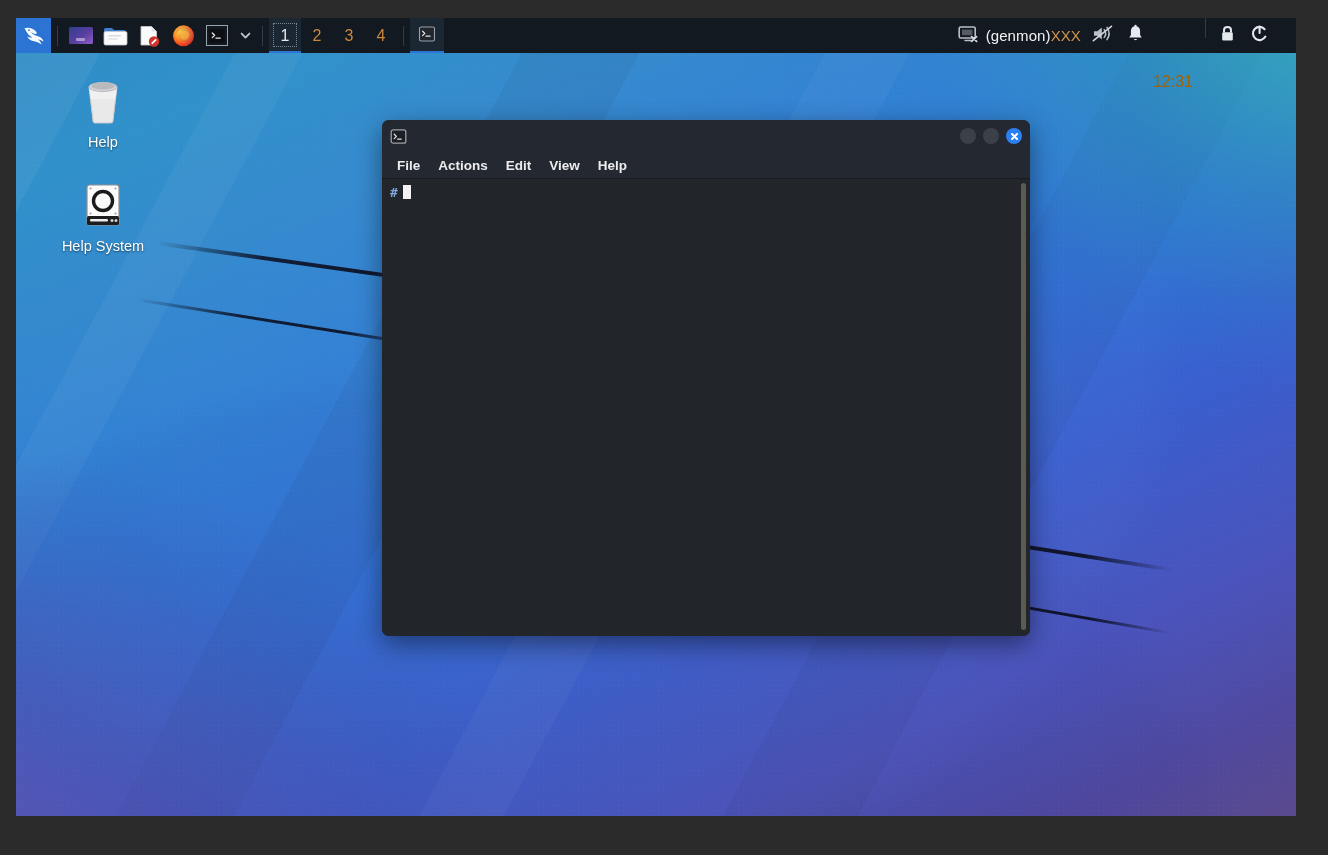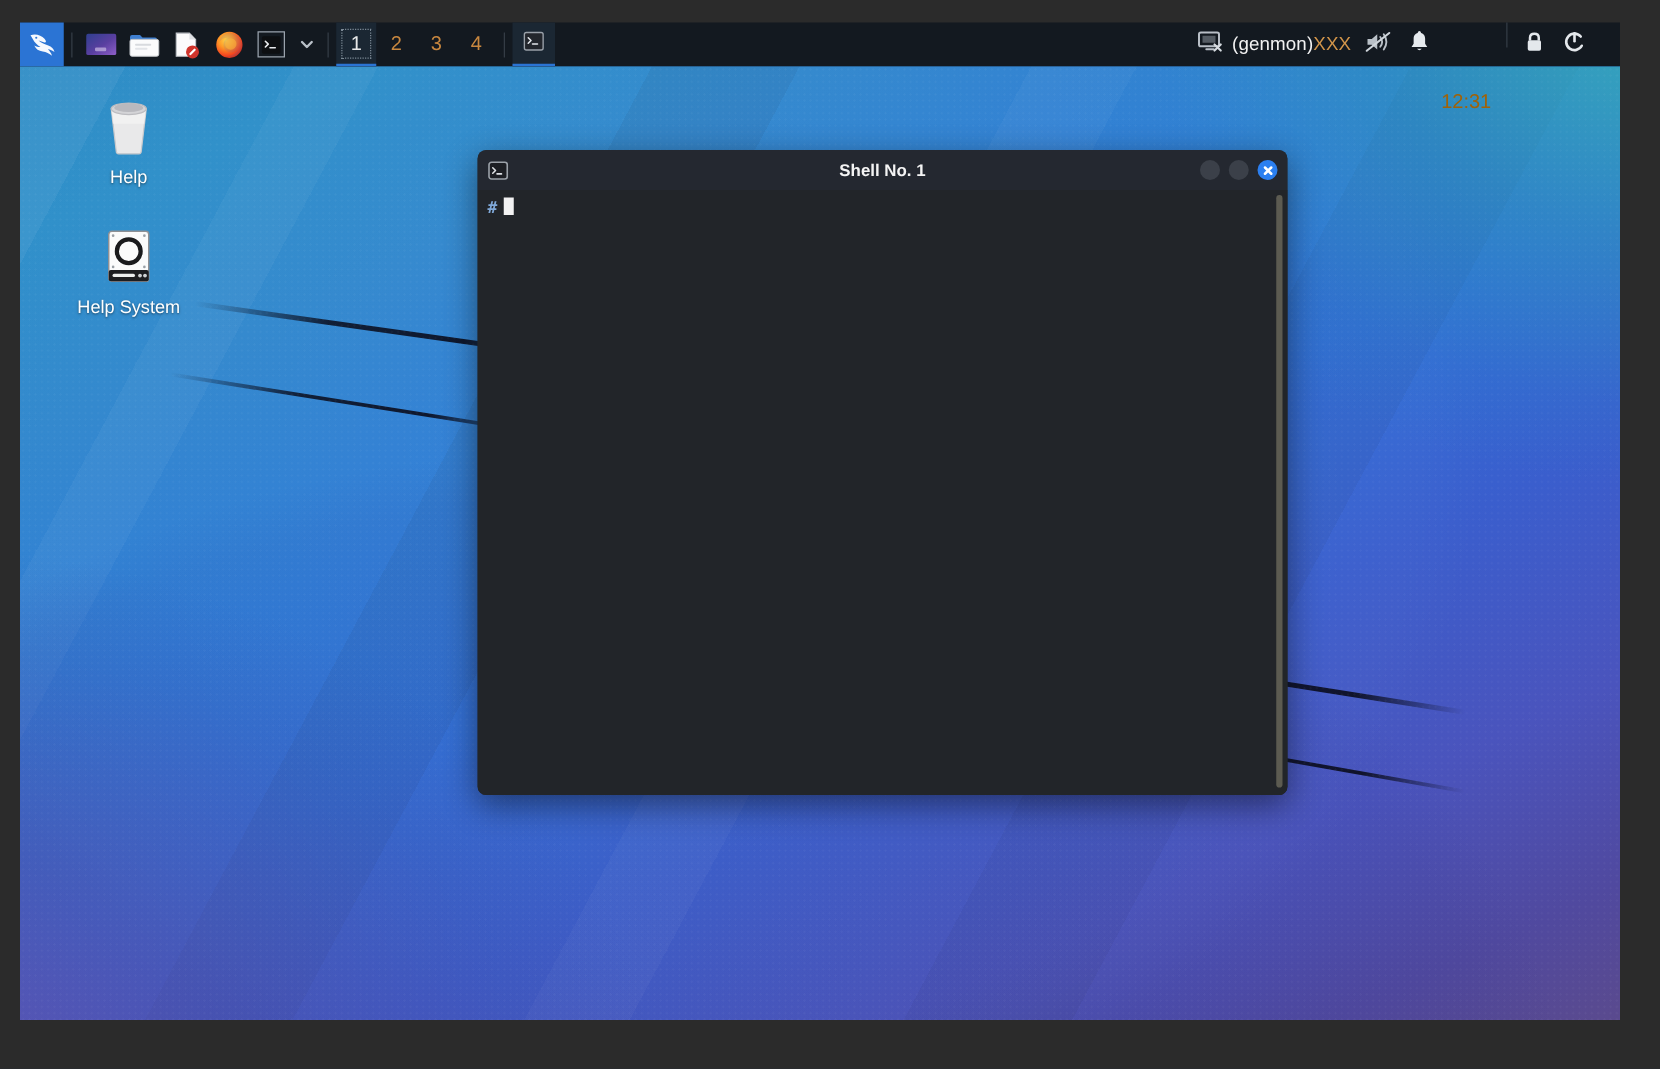--- a/index.html
+++ b/index.html
@@ -369,32 +369,38 @@
     <div id="term" style="left:0px; top:67px; position:absolute; left:366px; top:67px;">
 
       <div id="titlebar">
         <span class="tb-icon">
           <svg width="17" height="17" viewBox="0 0 17 17">
             <rect x="1.2" y="1.8" width="14.6" height="13.4" rx="2" fill="#1d1f24" stroke="#9ba1a8" stroke-width="1.3"></rect>
             <path d="M4.2 6.2 L6.4 8.4 L4.2 10.6" fill="none" stroke="#dfe2e6" stroke-width="1.25" stroke-linecap="round" stroke-linejoin="round"></path>
             <path d="M7.6 11.1 L11.2 11.1" fill="none" stroke="#dfe2e6" stroke-width="1.25" stroke-linecap="round"></path>
           </svg>
         </span>
-        <div id="title">Shell No. 1</div>
         <div class="tb-btns">
           <span class="tbtn dim"></span>
           <span class="tbtn dim"></span>
           <span class="tbtn close">
             <svg width="11" height="11" viewBox="0 0 11 11">
               <path d="M3 3 L8 8 M8 3 L3 8" stroke="#ffffff" stroke-width="2" stroke-linecap="round"></path>
             </svg>
           </span>
         </div>
       </div>
 
+      <div id="menubar">
+        <span class="mitem">File</span>
+        <span class="mitem">Actions</span>
+        <span class="mitem">Edit</span>
+        <span class="mitem">View</span>
+        <span class="mitem">Help</span>
+      </div>
 
       <div id="termbody">
         <div id="termtext"><span class="prompt-hash">#</span><span class="cursor"></span></div>
         <div id="scrollbar">
           <div id="scrollthumb"></div>
         </div>
       </div>
     </div>
   </div>
 

